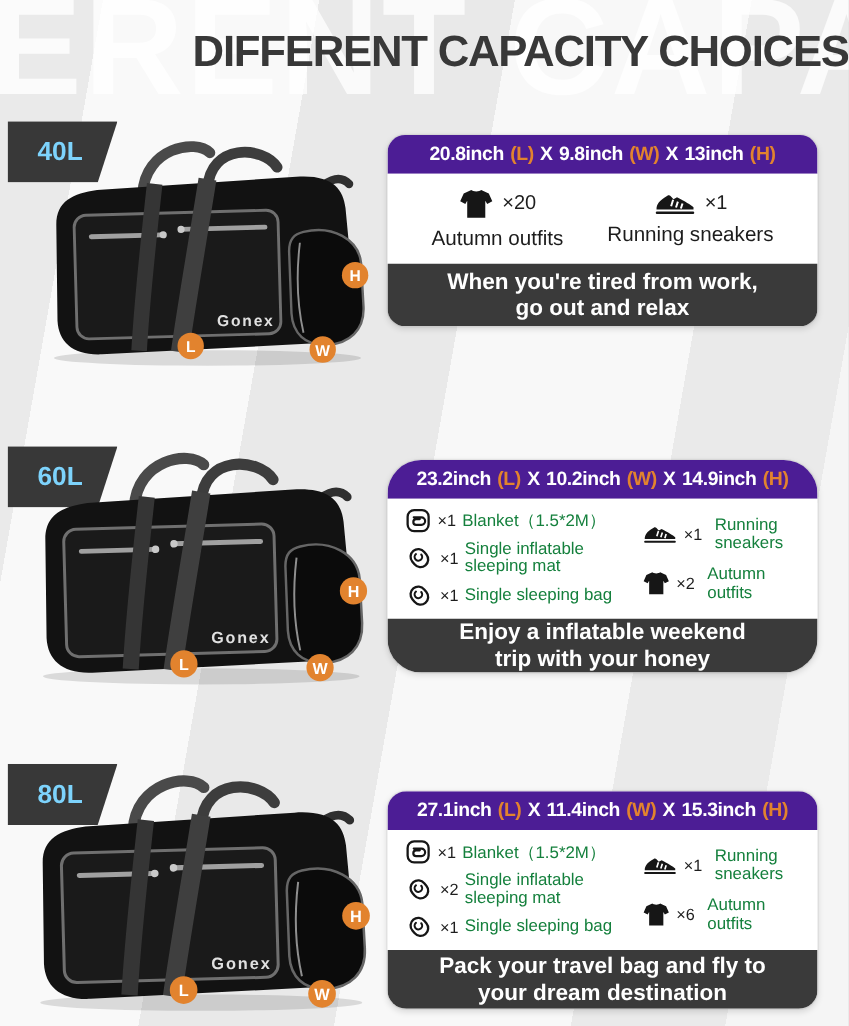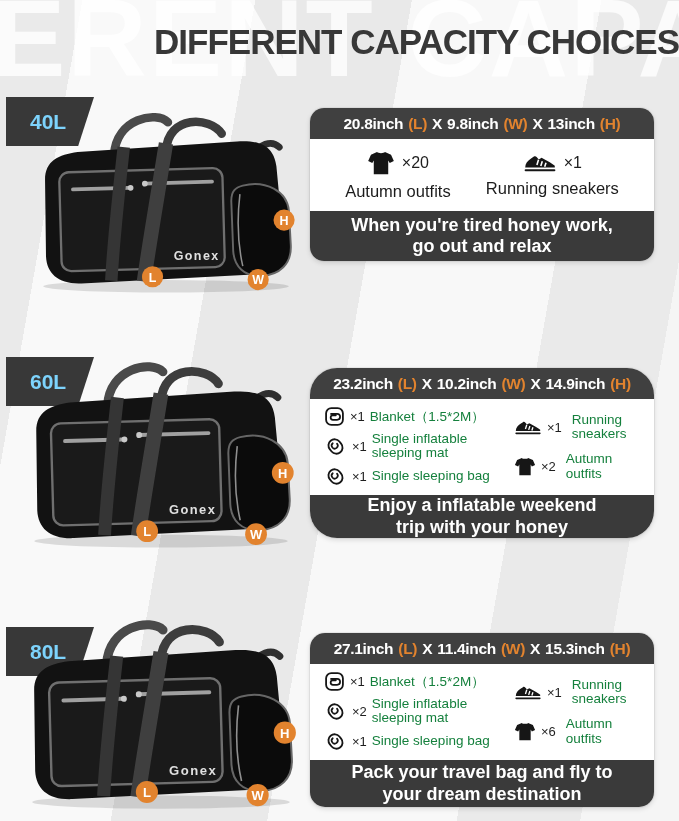--- a/index.html
+++ b/index.html
@@ -29,37 +29,37 @@
   .sec3{top:605px;height:216px;}
 
   .cap-badge{
     position:absolute;left:6px;width:88px;height:49px;
     background:#383838;color:#7dd3fc;font-size:21px;font-weight:bold;
     display:flex;align-items:center;padding-left:24px;box-sizing:border-box;
     clip-path:polygon(0 0,100% 0,82% 100%,0 100%);
   }
   .sec1 .cap-badge{top:2px;}
   .sec2 .cap-badge{top:7px;}
-  .sec3 .cap-badge{top:6px;margin-top:16px;}
+  .sec3 .cap-badge{top:6px;}
 
   .bag{position:absolute;}
   .sec1 .bag{left:20px;top:8px;width:292px;height:192px;}
   .sec2 .bag{left:10px;top:2px;width:302px;height:198px;}
   .sec3 .bag{left:10px;top:3px;width:302px;height:205px;}
 
   .panel{
     position:absolute;left:310px;width:344px;border-radius:14px;overflow:hidden;
     background:#fff;box-shadow:0 0 0 1px rgba(0,0,0,0.05),0 2px 5px rgba(0,0,0,0.13);
   }
   .sec1 .panel{top:13px;}
   .sec2 .panel{top:18px;border-radius:27px;}
   .sec3 .panel{top:28px;border-radius:15px;}
 
   .size-bar{
-    height:31px;background:#404040;color:#fff;
+    height:31px;background:#4c1d95;color:#fff;
     display:flex;align-items:center;justify-content:center;gap:5px;
     font-size:15.5px;font-weight:bold;letter-spacing:-0.3px;white-space:nowrap;
   }
   .orange{color:#E2832E;}
 
   .banner{
     background:#3a3a3a;color:#fff;text-align:center;font-weight:bold;
     font-size:18px;line-height:1.18;display:flex;flex-direction:column;
     justify-content:center;
   }
@@ -183,21 +183,21 @@
           <div class="item40-top">
             <svg class="icon i-sneaker" viewBox="0 0 34 21">
                 <use href="#sym-sneaker"></use>
               </svg>
             <span class="count40">×1</span>
           </div>
           <div class="label40">Running sneakers</div>
         </div>
       </div>
       <div class="banner">
-        <div>When you're tired honey work,</div>
+        <div>When you're tired from work,</div>
         <div>go out and relax</div>
       </div>
     </div>
   </div>
 
   <div class="section sec2">
     <div class="cap-badge">60L</div>
     <svg class="bag" viewBox="0 0 300 200">
         <use href="#sym-bag"></use>
       </svg>

